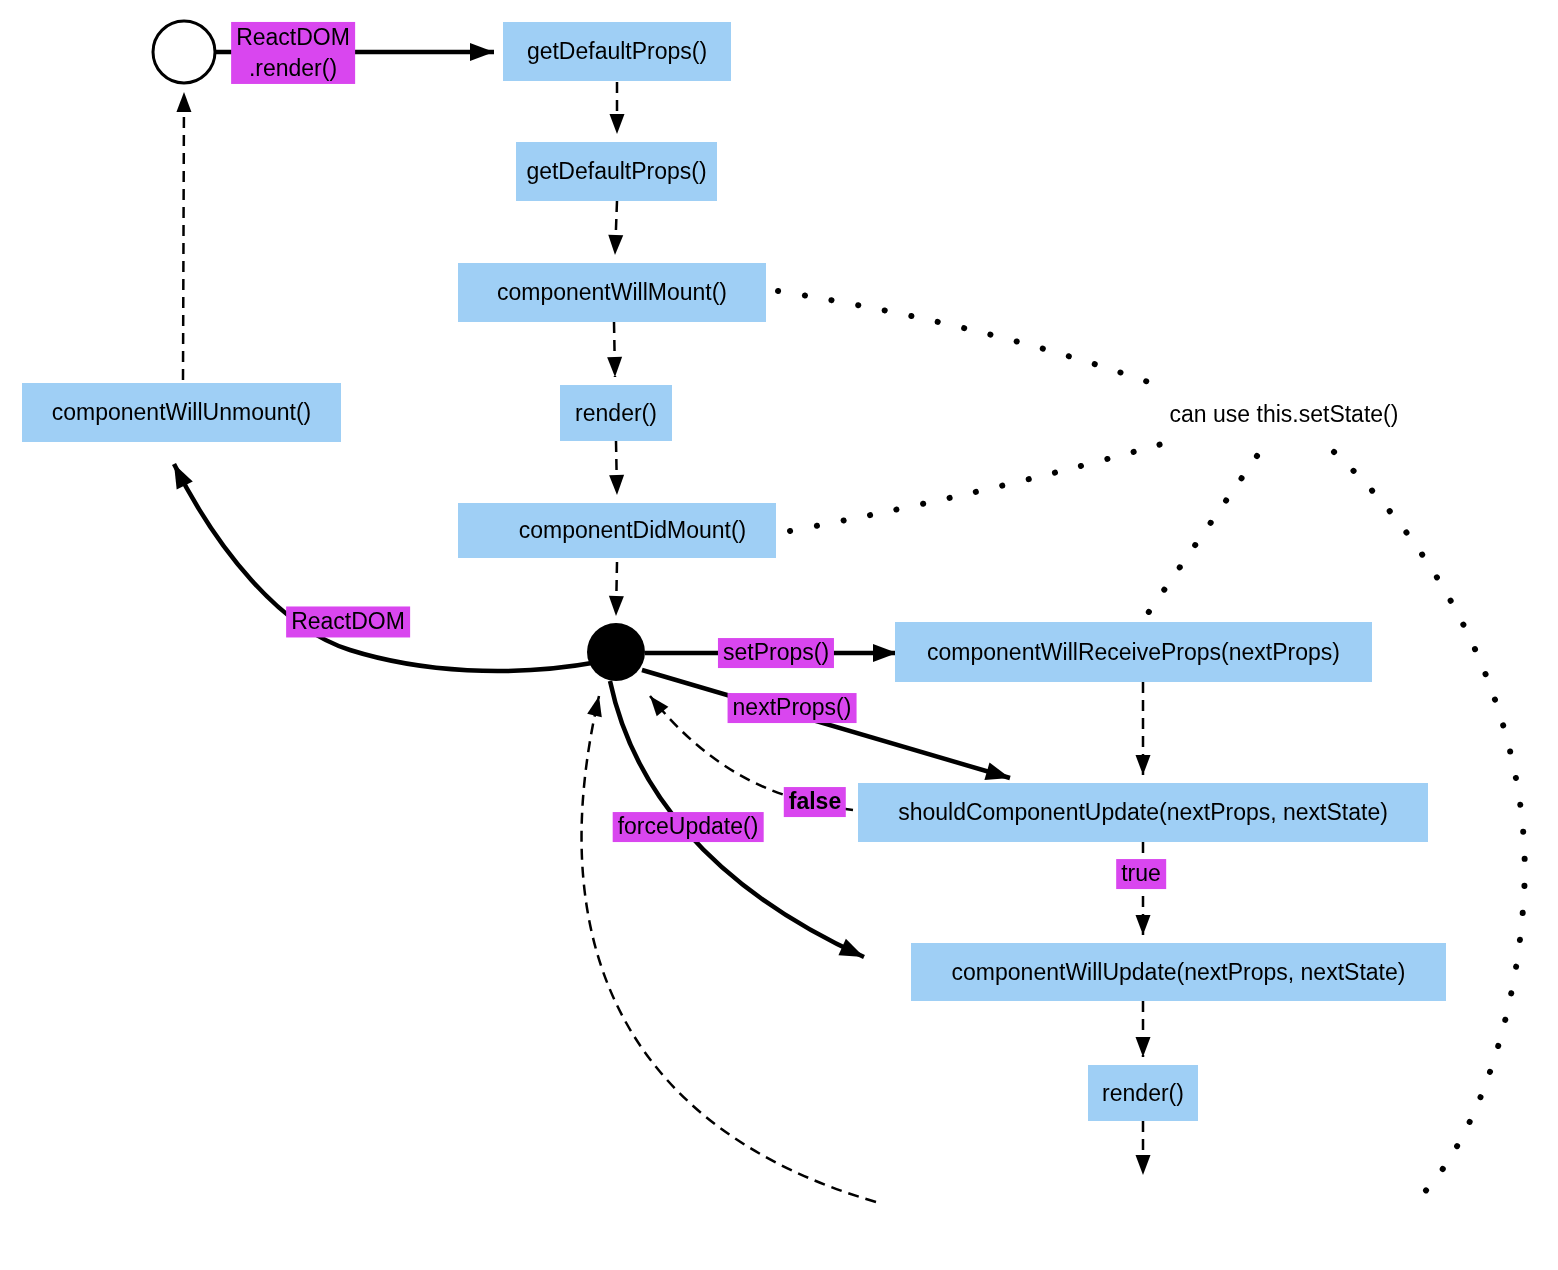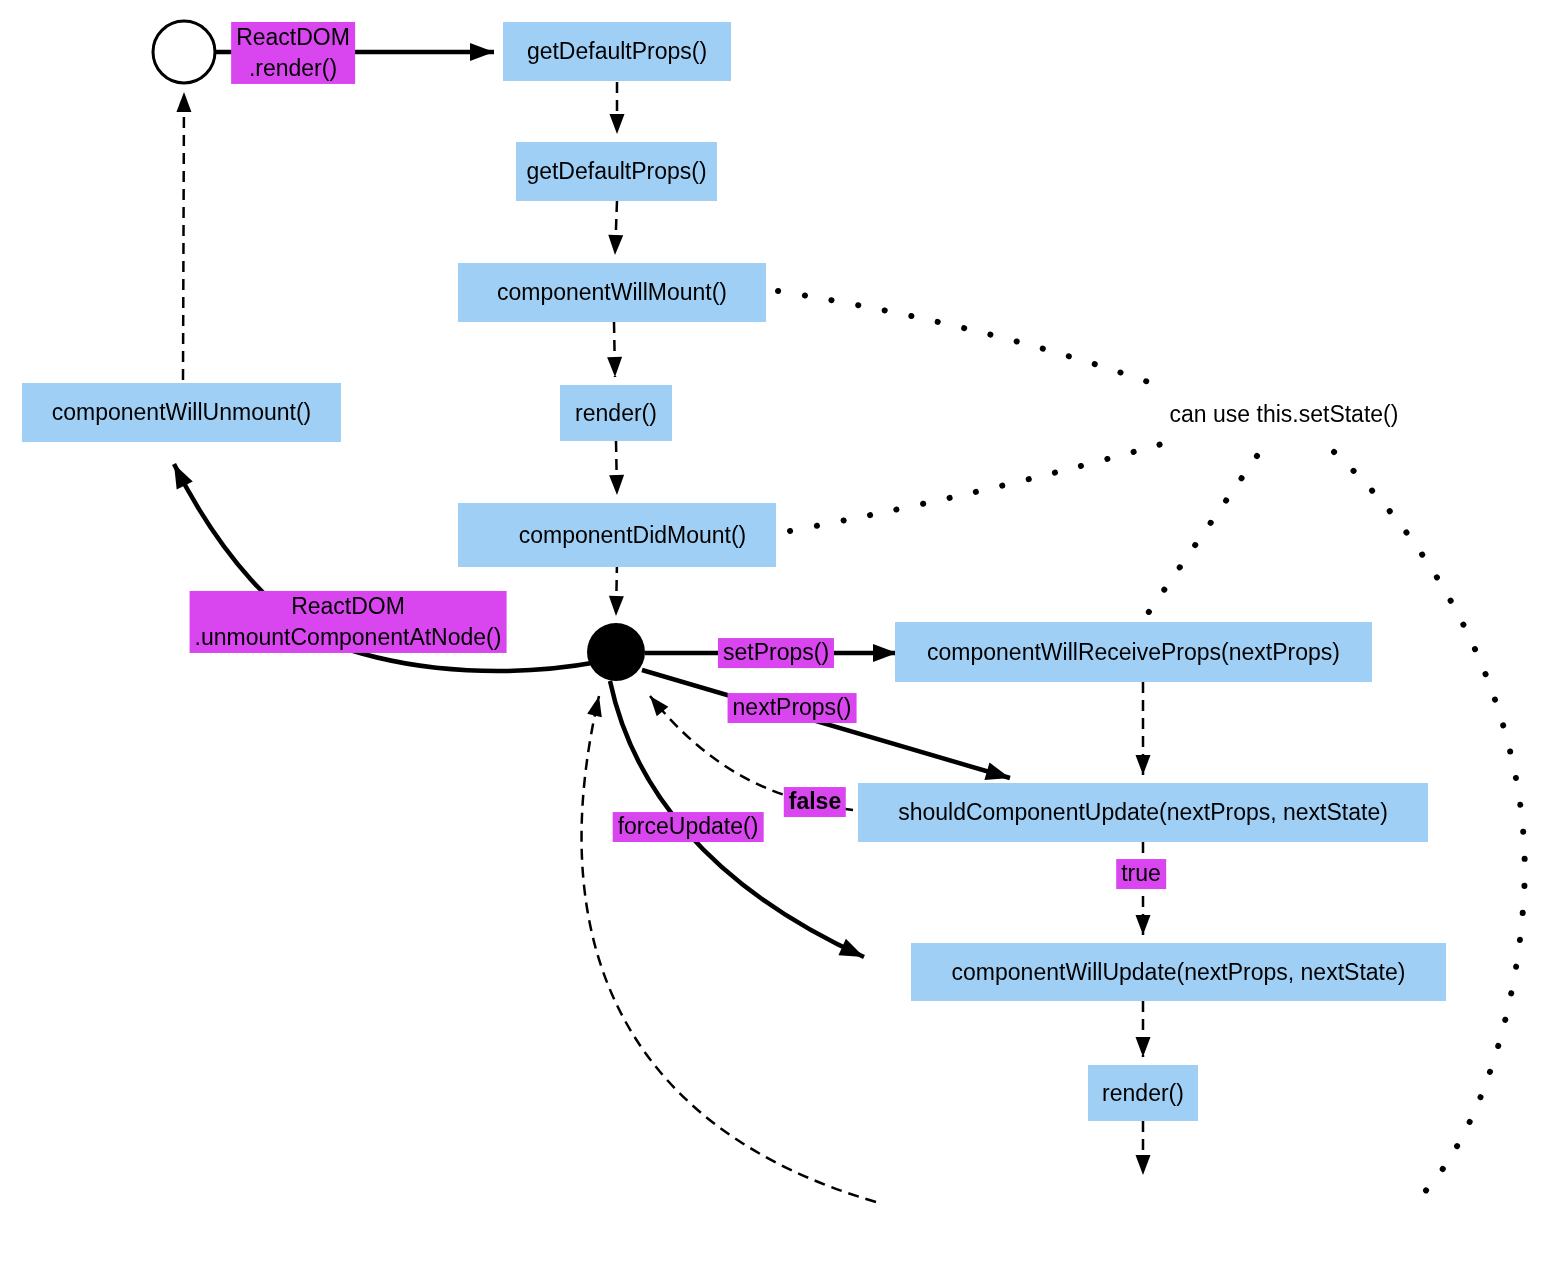--- a/index.html
+++ b/index.html
@@ -87,35 +87,34 @@
     <path d="M 1334,452 C 1462,570 1533,745 1524,895 C 1516,1032 1468,1158 1409,1207" stroke="#000000" stroke-width="6" stroke-dasharray="0.1 27" stroke-linecap="round" fill="none"></path>
 
     <circle cx="184" cy="52" r="31" fill="#ffffff" stroke="#000000" stroke-width="3"></circle>
     <circle cx="616" cy="652" r="29" fill="#000000"></circle>
   </svg>
 
   <div class="node" style="left:503px; top:22px; width:228px; height:59px;">getDefaultProps()</div>
   <div class="node" style="left:516px; top:142px; width:201px; height:59px;">getDefaultProps()</div>
   <div class="node" style="left:458px; top:263px; width:308px; height:59px;">componentWillMount()</div>
   <div class="node" style="left:560px; top:385px; width:112px; height:56px;">render()</div>
-  <div class="node" style="left:458px; top:503px; width:318px; height:64px;padding-left:31px;">componentDidMount()</div>
+  <div class="node" style="left:458px; top:503px; width:318px; height:55px;padding-left:31px;">componentDidMount()</div>
   <div class="node" style="left:22px; top:383px; width:319px; height:59px;">componentWillUnmount()</div>
   <div class="node" style="left:895px; top:622px; width:477px; height:60px;">componentWillReceiveProps(nextProps)</div>
   <div class="node" style="left:858px; top:783px; width:570px; height:59px;">shouldComponentUpdate(nextProps, nextState)</div>
   <div class="node" style="left:876px; top:943px; width:535px; height:58px;margin-left:35px;">componentWillUpdate(nextProps, nextState)</div>
   <div class="node" style="left:1088px; top:1065px; width:110px; height:56px;">render()</div>
 
   <div class="edge-label two-line" style="left:293px; top:53px;">
     <span>ReactDOM</span><br>
     <span>.render()</span>
   </div>
 
   <div class="edge-label two-line" style="left:348px; top:622px;">
     <span>ReactDOM</span><br>
-    <span>.unmountComponentAtNode()</span>
   </div>
 
   <div class="edge-label" style="left:776px; top:653px;">setProps()</div>
 
   <div class="edge-label" style="left:792px; top:708px;">nextProps()</div>
 
   <div class="edge-label" style="left:688px; top:827px;">forceUpdate()</div>
 
   <div class="edge-label" style="left:815px; top:802px;font-weight:bold;">false</div>
 

